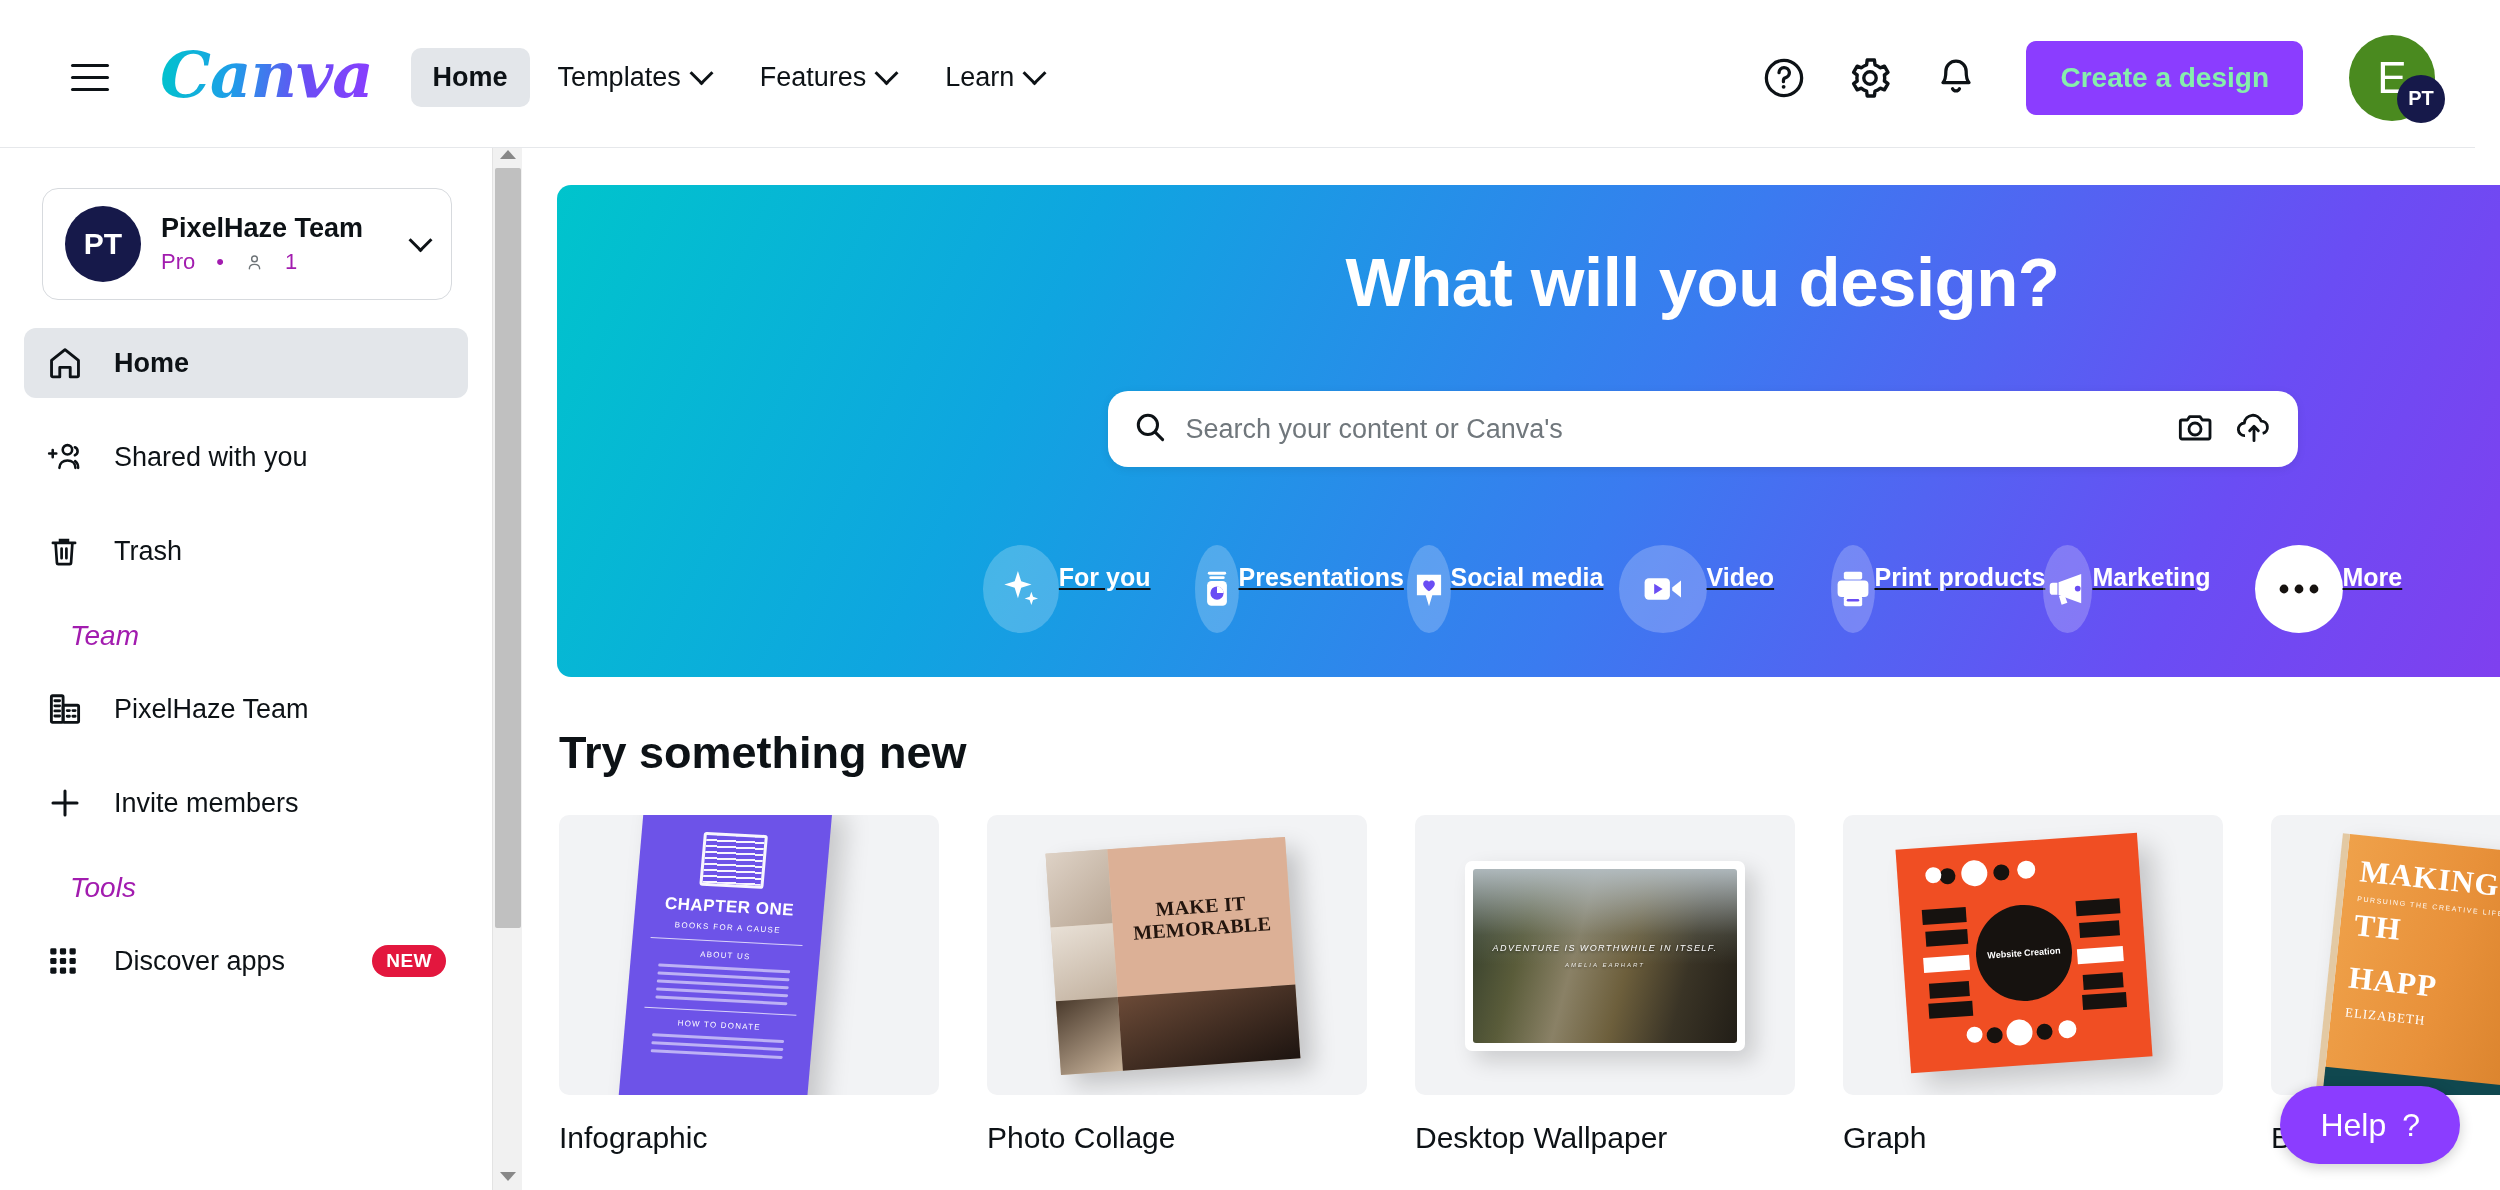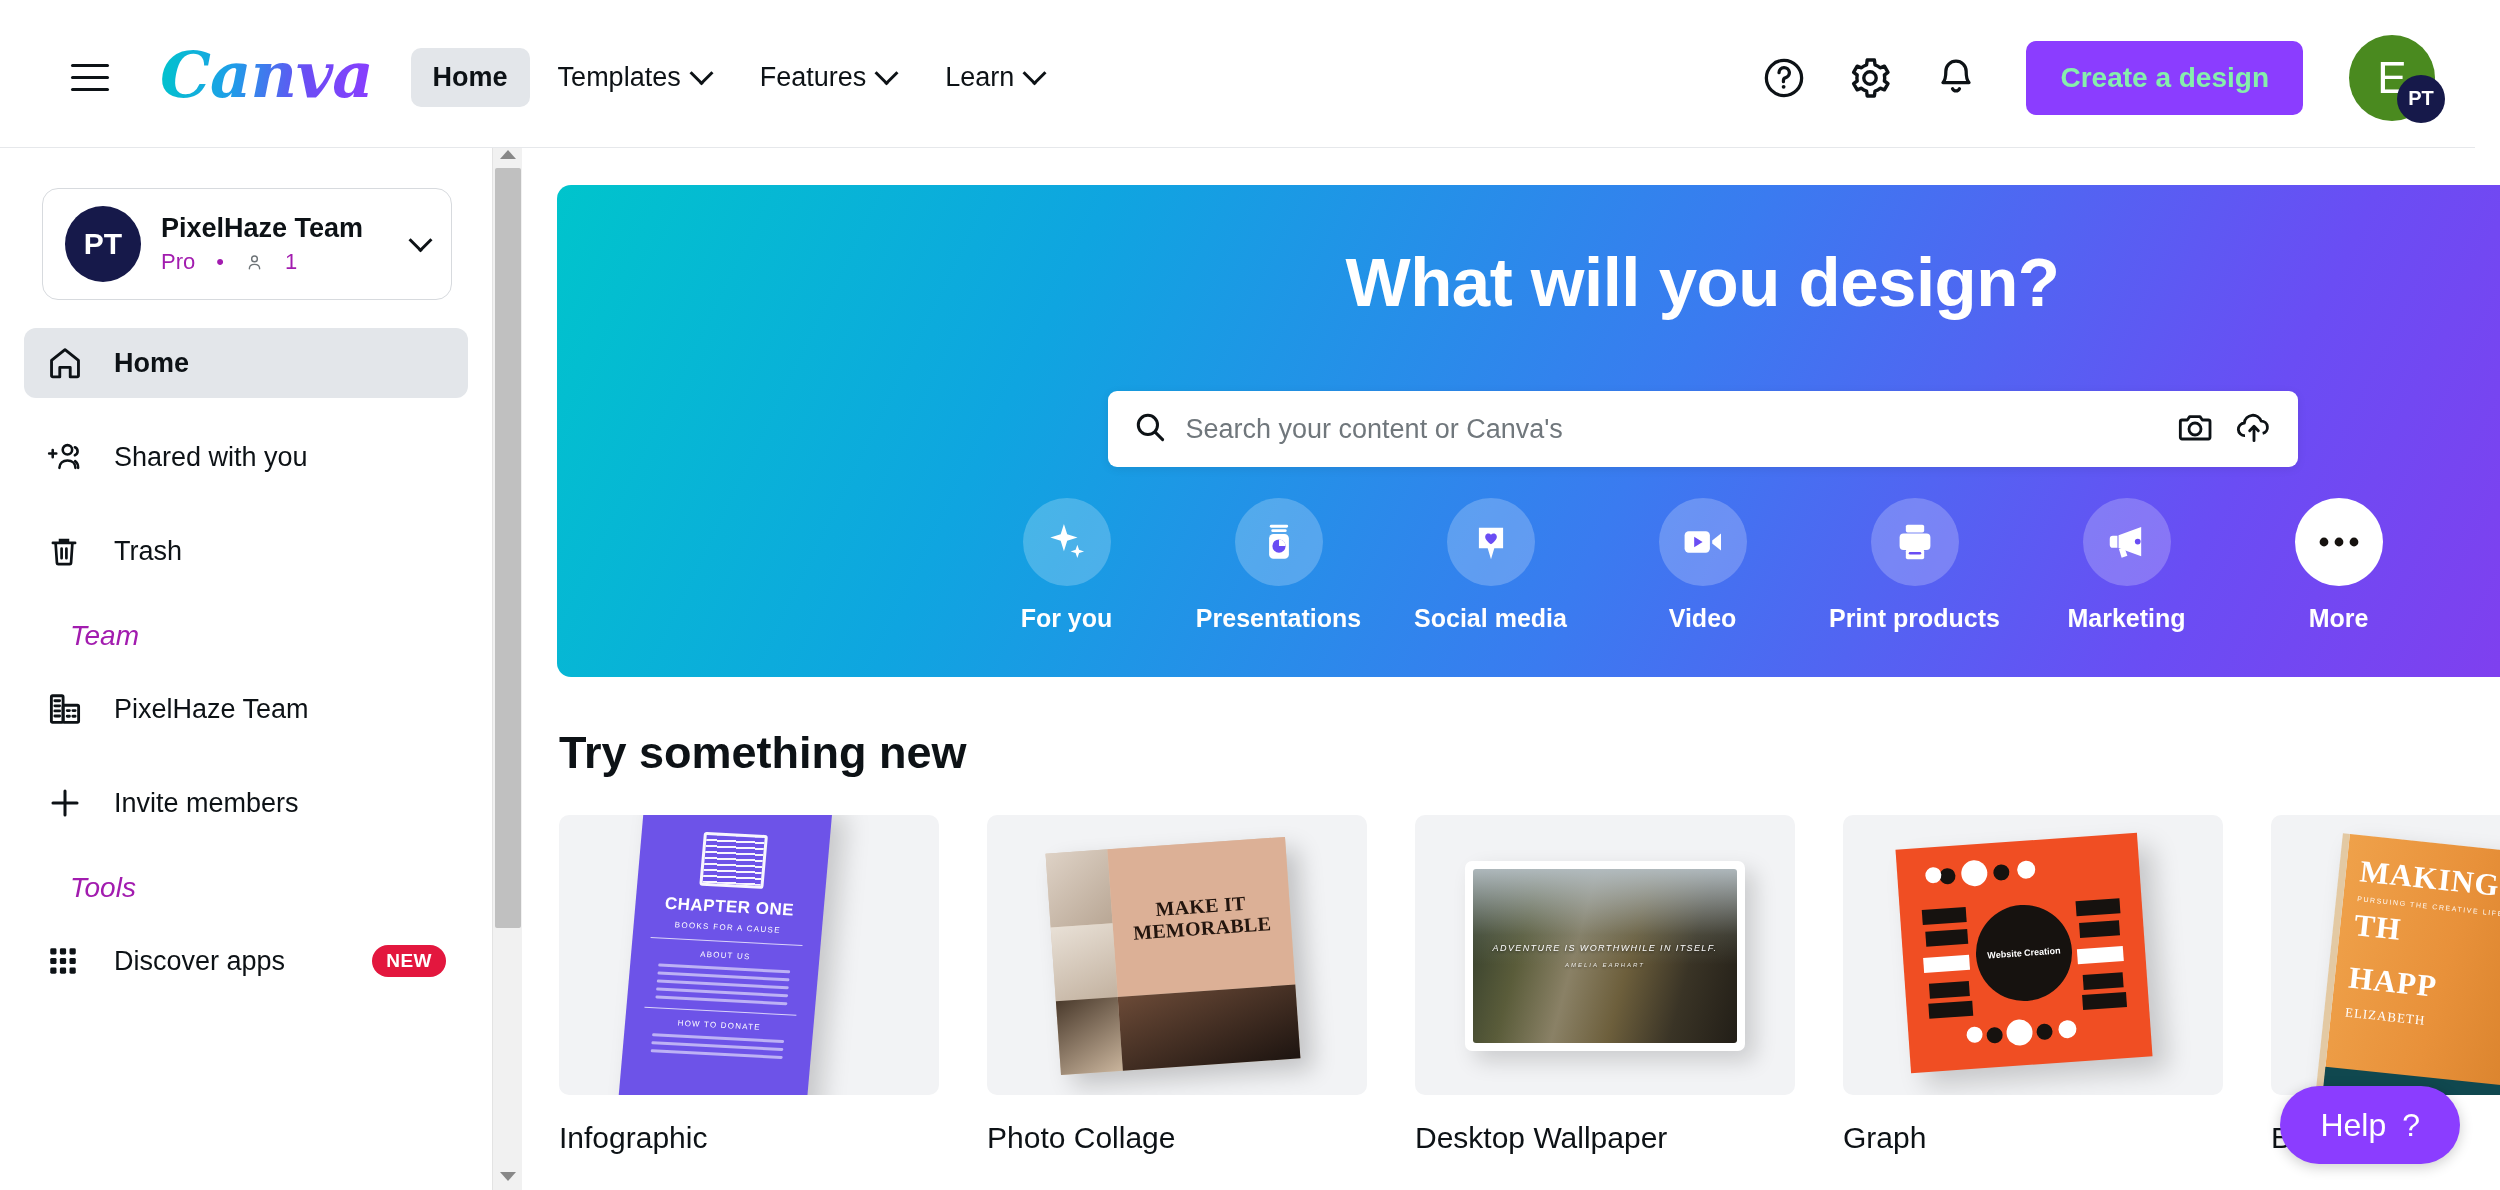--- a/index.html
+++ b/index.html
@@ -182,40 +182,40 @@
     position: absolute; top: 57px; right: 40px;
     background: rgba(255,255,255,0.22);
     color: #fff; font-size: 27px; font-weight: 700;
     padding: 20px 34px; border-radius: 10px;
     cursor: pointer; white-space: nowrap;
   }
   .searchbar {
     position: absolute; top: 206px; left: 50%;
     transform: translateX(-50%);
     width: 1190px; height: 76px;
-    background: #fff; border-radius: 9px;
+    background: #fff; border-radius: 20px;
     display: flex; align-items: center;
     padding: 0 24px;
     box-shadow: 0 2px 10px rgba(0,0,0,0.08);
     cursor: text;
   }
   .search-input {
     flex: 1; border: none; outline: none;
     font-size: 27px; color: #0d1216;
     font-family: "Liberation Sans", sans-serif;
     margin-left: 18px; background: transparent;
   }
   .search-input::placeholder { color: #70777c; }
   .search-actions { display: flex; align-items: center; gap: 18px; }
 
   .cats {
     position: absolute; bottom: 44px; left: 0; width: 100%;
     display: flex; justify-content: center; gap: 44px;
   }
-  .cat { width: 168px; display: flex; flex-direction: column; align-items: center; cursor: pointer; }
+  .cat { width: 168px; display: flex; flex-direction: row; cursor: pointer; text-decoration: underline; }
   .cat-circle {
     width: 88px; height: 88px; border-radius: 50%;
     background: rgba(255,255,255,0.22);
     display: flex; align-items: center; justify-content: center;
   }
   .cat.selected .cat-circle { background: #ffffff; }
   .cat-label { margin-top: 18px; color: #fff; font-size: 25px; font-weight: 700; white-space: nowrap; }
   .hero-pointer {
     position: absolute; bottom: 0; right: 126px;
     width: 0; height: 0;

